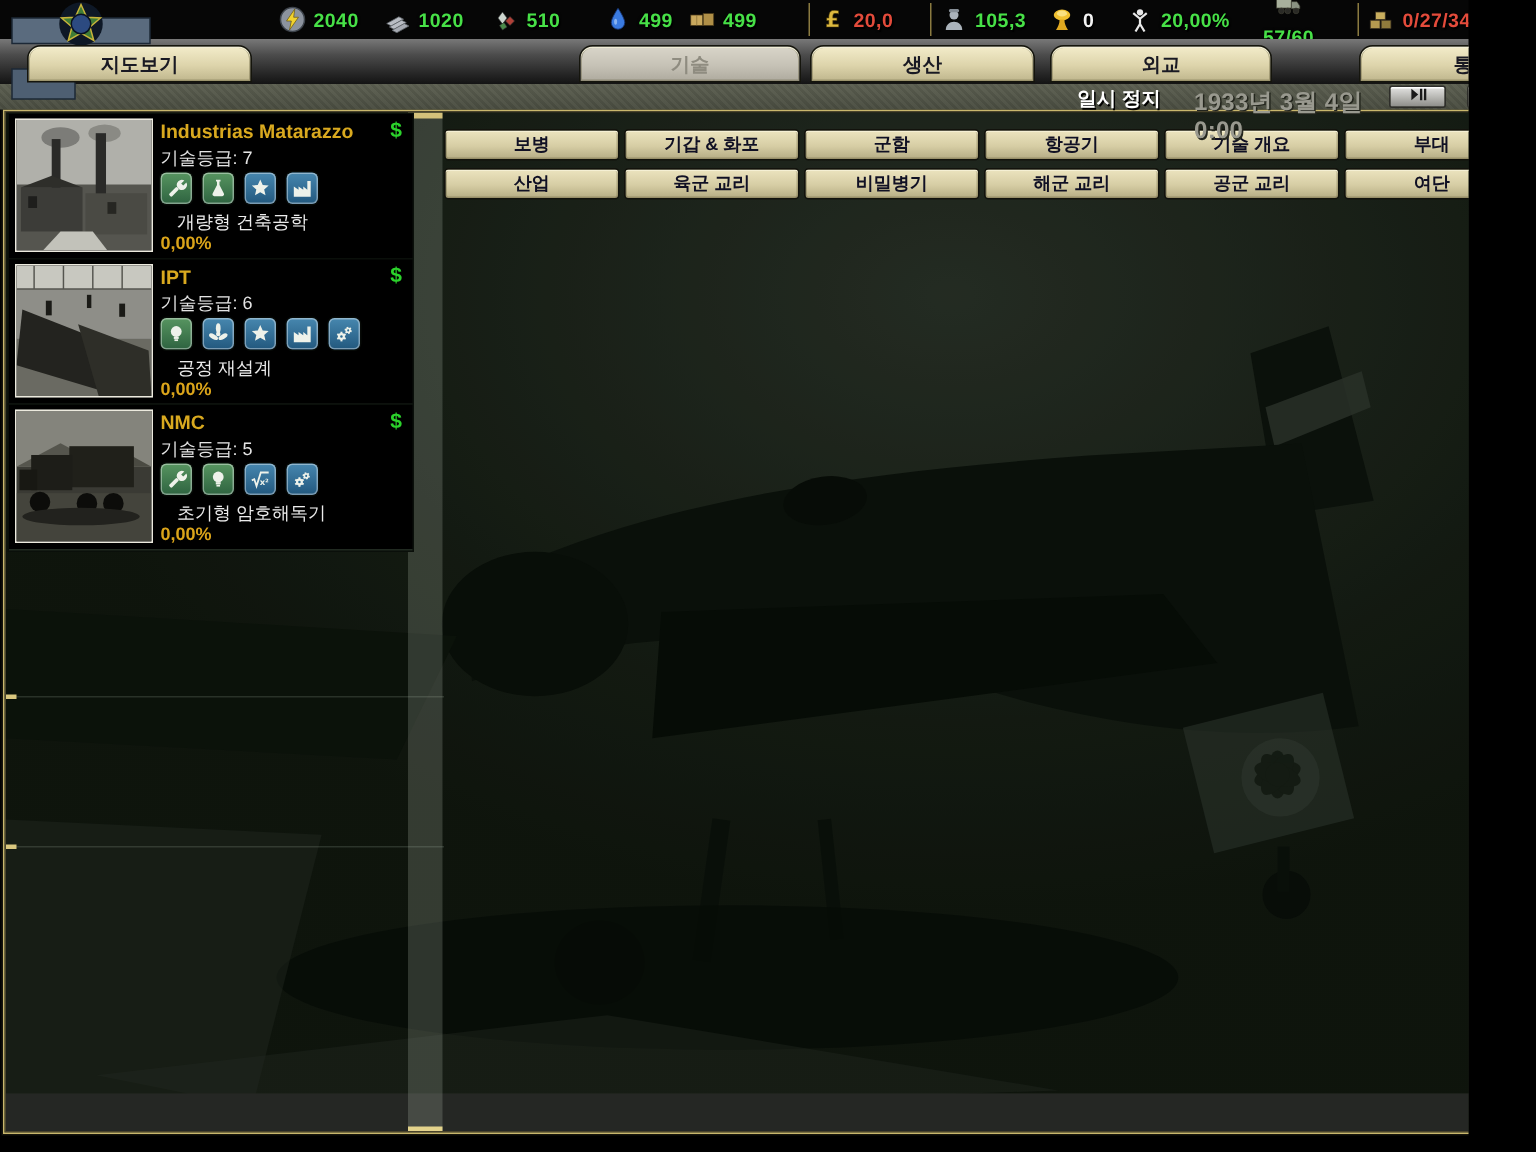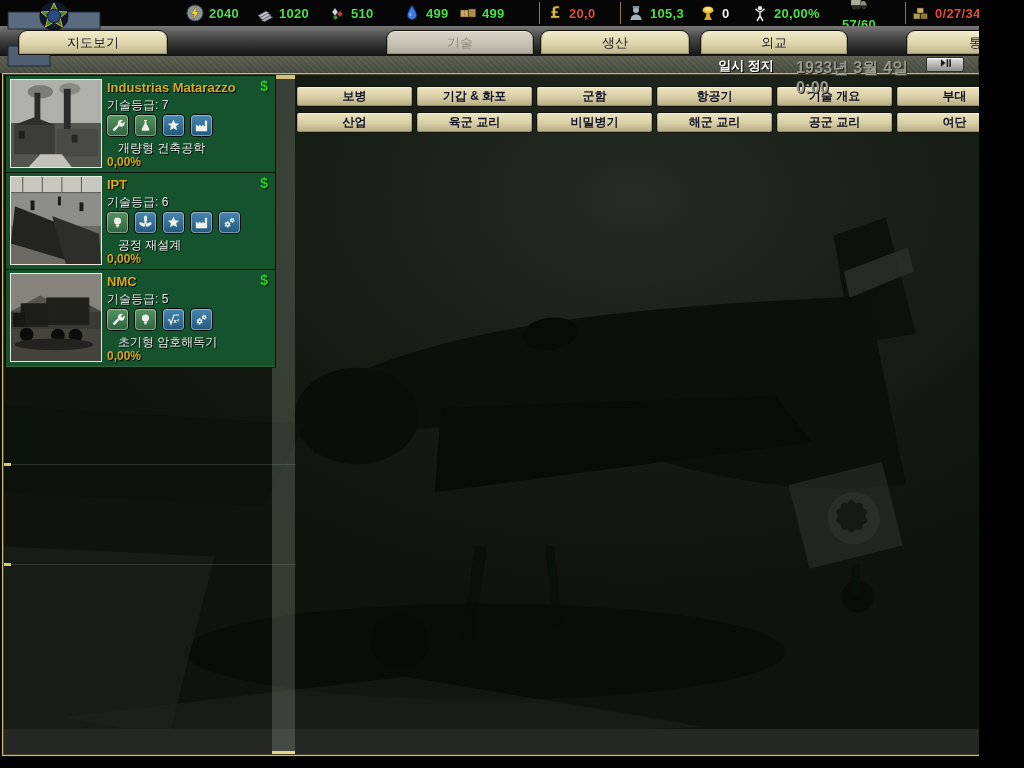--- a/index.html
+++ b/index.html
@@ -22,21 +22,21 @@
   .tabbg{position:absolute;left:0;top:26px;width:1024px;height:30px;z-index:2;
          background:linear-gradient(#787878,#4c4c4c 35%,#242424 80%,#141414);}
   .statusbar{position:absolute;left:0;top:56px;width:1024px;height:17px;z-index:3;
          background:linear-gradient(#5d6052,#4e5145 60%,#44473c);}
   .statusbar::before{content:"";position:absolute;inset:0;opacity:.25;
          background:repeating-linear-gradient(45deg,#6a6d5e 0 2px,#4a4d41 2px 4px);}
   #tabs{position:absolute;left:0;top:30px;width:1024px;height:26px;z-index:5;}
   .tab{position:absolute;top:0;height:25px;border:1px solid #15150d;border-radius:9px 9px 0 0;
        background:linear-gradient(#f3ecca,#ddd4ab 55%,#bfb68d);
        box-shadow:inset 0 1px 0 rgba(255,252,230,.8),inset 0 0 0 1px rgba(90,84,50,.35);
-       font-size:13px;font-weight:normal;color:#191923;text-align:center;line-height:24px;cursor:pointer;
+       font-size:13px;font-weight:bold;color:#191923;text-align:center;line-height:24px;cursor:pointer;
        padding:0;font-family:inherit;}
   .tab.selected{background:linear-gradient(#d9d5c9,#c6c2b6 55%,#aeaa9e);color:#8f8c80;}
 
   .paused{position:absolute;left:703px;top:1px;width:86px;text-align:center;font-size:13px;font-weight:bold;
           color:#fff;text-shadow:1px 1px 0 #000;z-index:4;}
   .gdate{position:absolute;left:796px;top:2px;width:128px;font-size:16px;font-weight:bold;color:#99998f;
          text-shadow:1px 1px 0 #24261e;z-index:4;letter-spacing:.2px;}
   .sbtn{position:absolute;top:1px;height:15px;border:1px solid #2e2e2a;border-radius:2px;z-index:4;
         background:linear-gradient(#e4e4e2,#a8a8a4 70%,#8e8e8a);box-shadow:inset 0 1px 0 #fff;
         display:flex;align-items:center;justify-content:center;padding:0;cursor:pointer;}
@@ -53,21 +53,21 @@
 
   .vstrip{position:absolute;left:268px;top:0;width:23px;height:100%;background:rgba(205,216,198,.20);}
   .vstrip::before{content:"";position:absolute;left:0;top:0;width:100%;height:4px;background:#d3c17b;}
   .vstrip::after{content:"";position:absolute;left:0;bottom:0;width:100%;height:3px;background:#e4d48c;}
 
   .slot-line{position:absolute;left:0;width:292px;height:1px;background:rgba(218,236,218,.15);}
   .slot-line .tick{position:absolute;left:0;top:-1px;width:7px;height:3px;background:#d9c77f;}
 
   
   #team-list{position:absolute;left:0;top:0;}
-  .team{position:absolute;left:2px;width:269px;height:96px;background:#14532d;
+  .team{position:absolute;left:2px;width:269px;height:96px;background:#000000;
         border-bottom:1px solid rgba(120,150,120,.28);box-shadow:0 0 0 1px #0a0f0a;cursor:pointer;}
   .tphoto{position:absolute;left:4px;top:3px;width:92px;height:89px;border:1px solid #eceade;
           box-sizing:border-box;background:#333;overflow:hidden;}
   .tphoto svg{display:block;width:100%;height:100%;}
   .tname{position:absolute;left:101px;top:4px;font-size:13px;font-weight:bold;color:#d9a91f;
          text-shadow:1px 1px 0 #000;white-space:nowrap;}
   .tdollar{position:absolute;right:7px;top:2px;font-size:14px;font-weight:bold;color:#2bd22b;
          text-shadow:1px 1px 0 #000;}
   .tskill{position:absolute;left:101px;top:21px;font-size:12px;color:#e4e4e4;text-shadow:1px 1px 0 #000;}
   .ticons{position:absolute;left:101px;top:39px;display:flex;gap:7px;}

